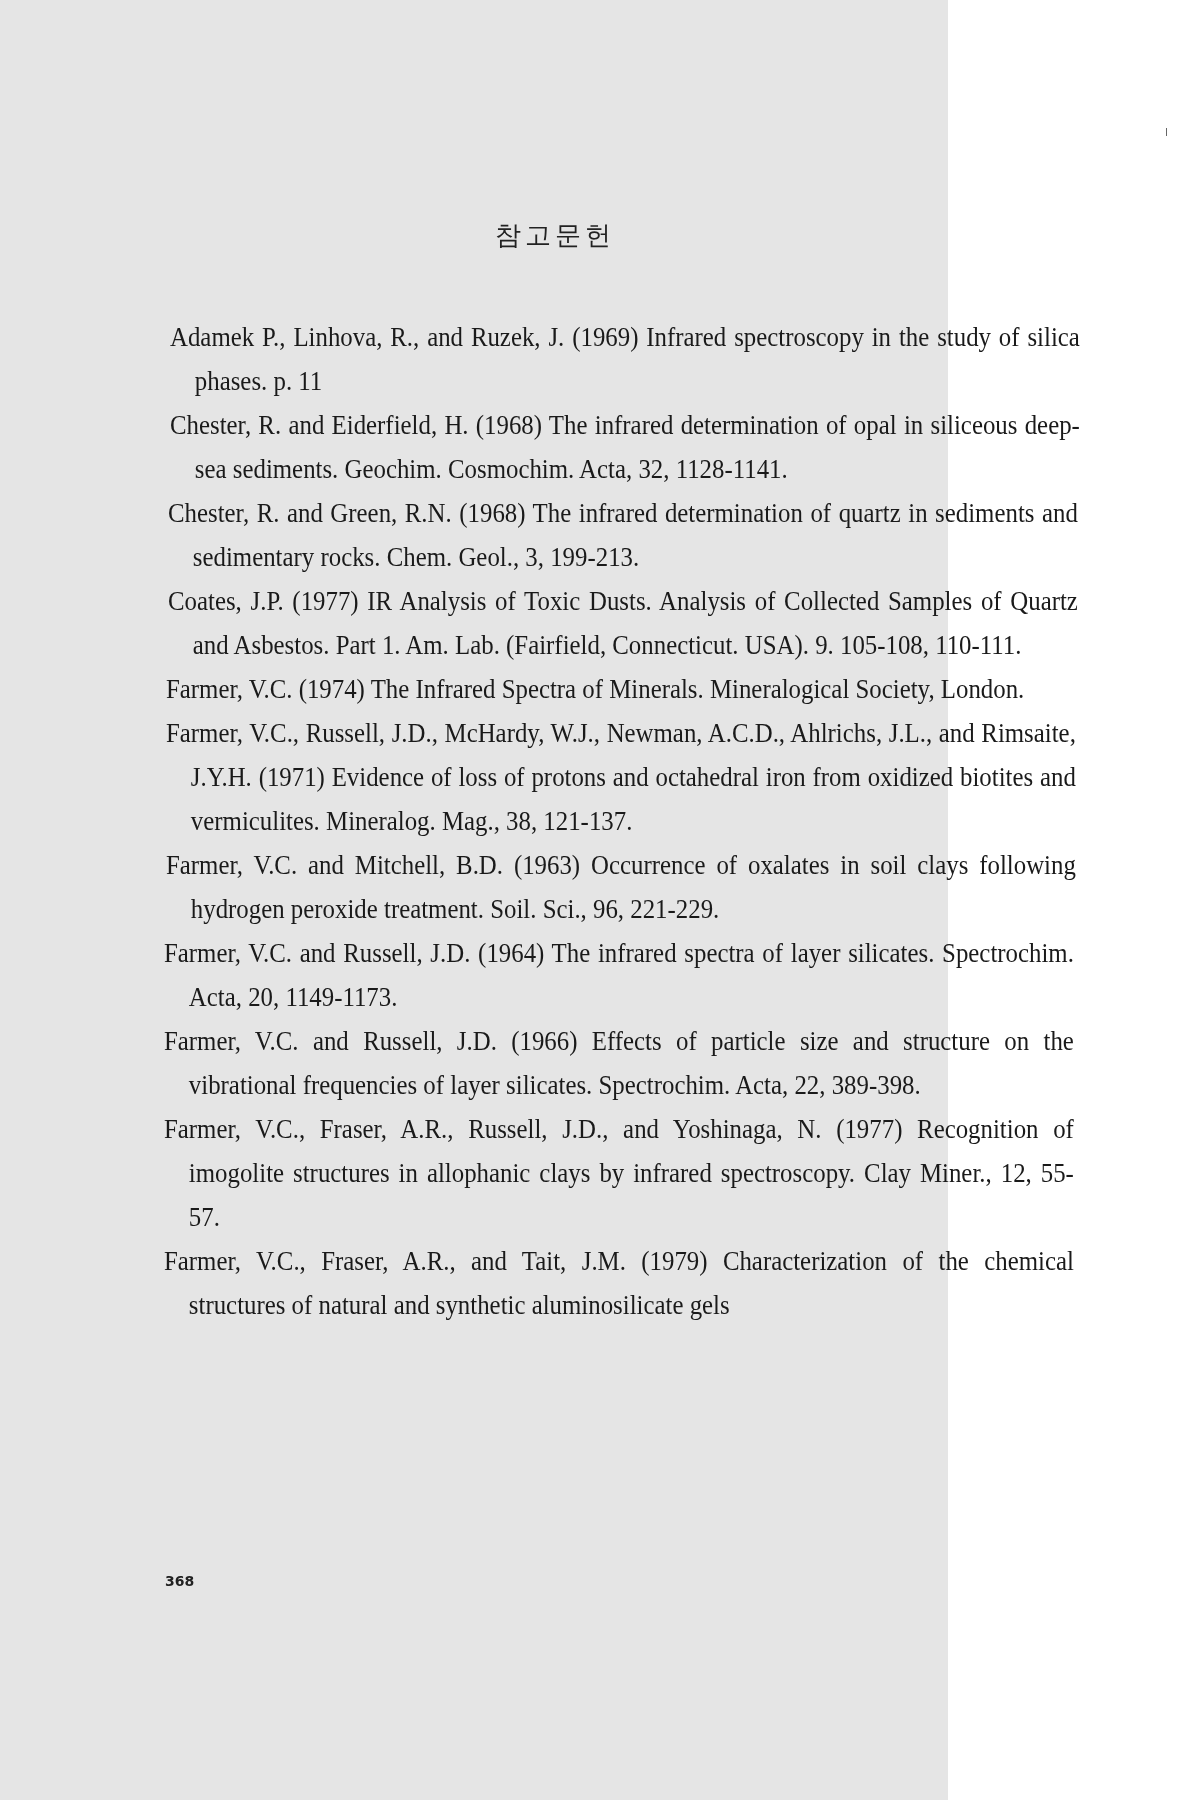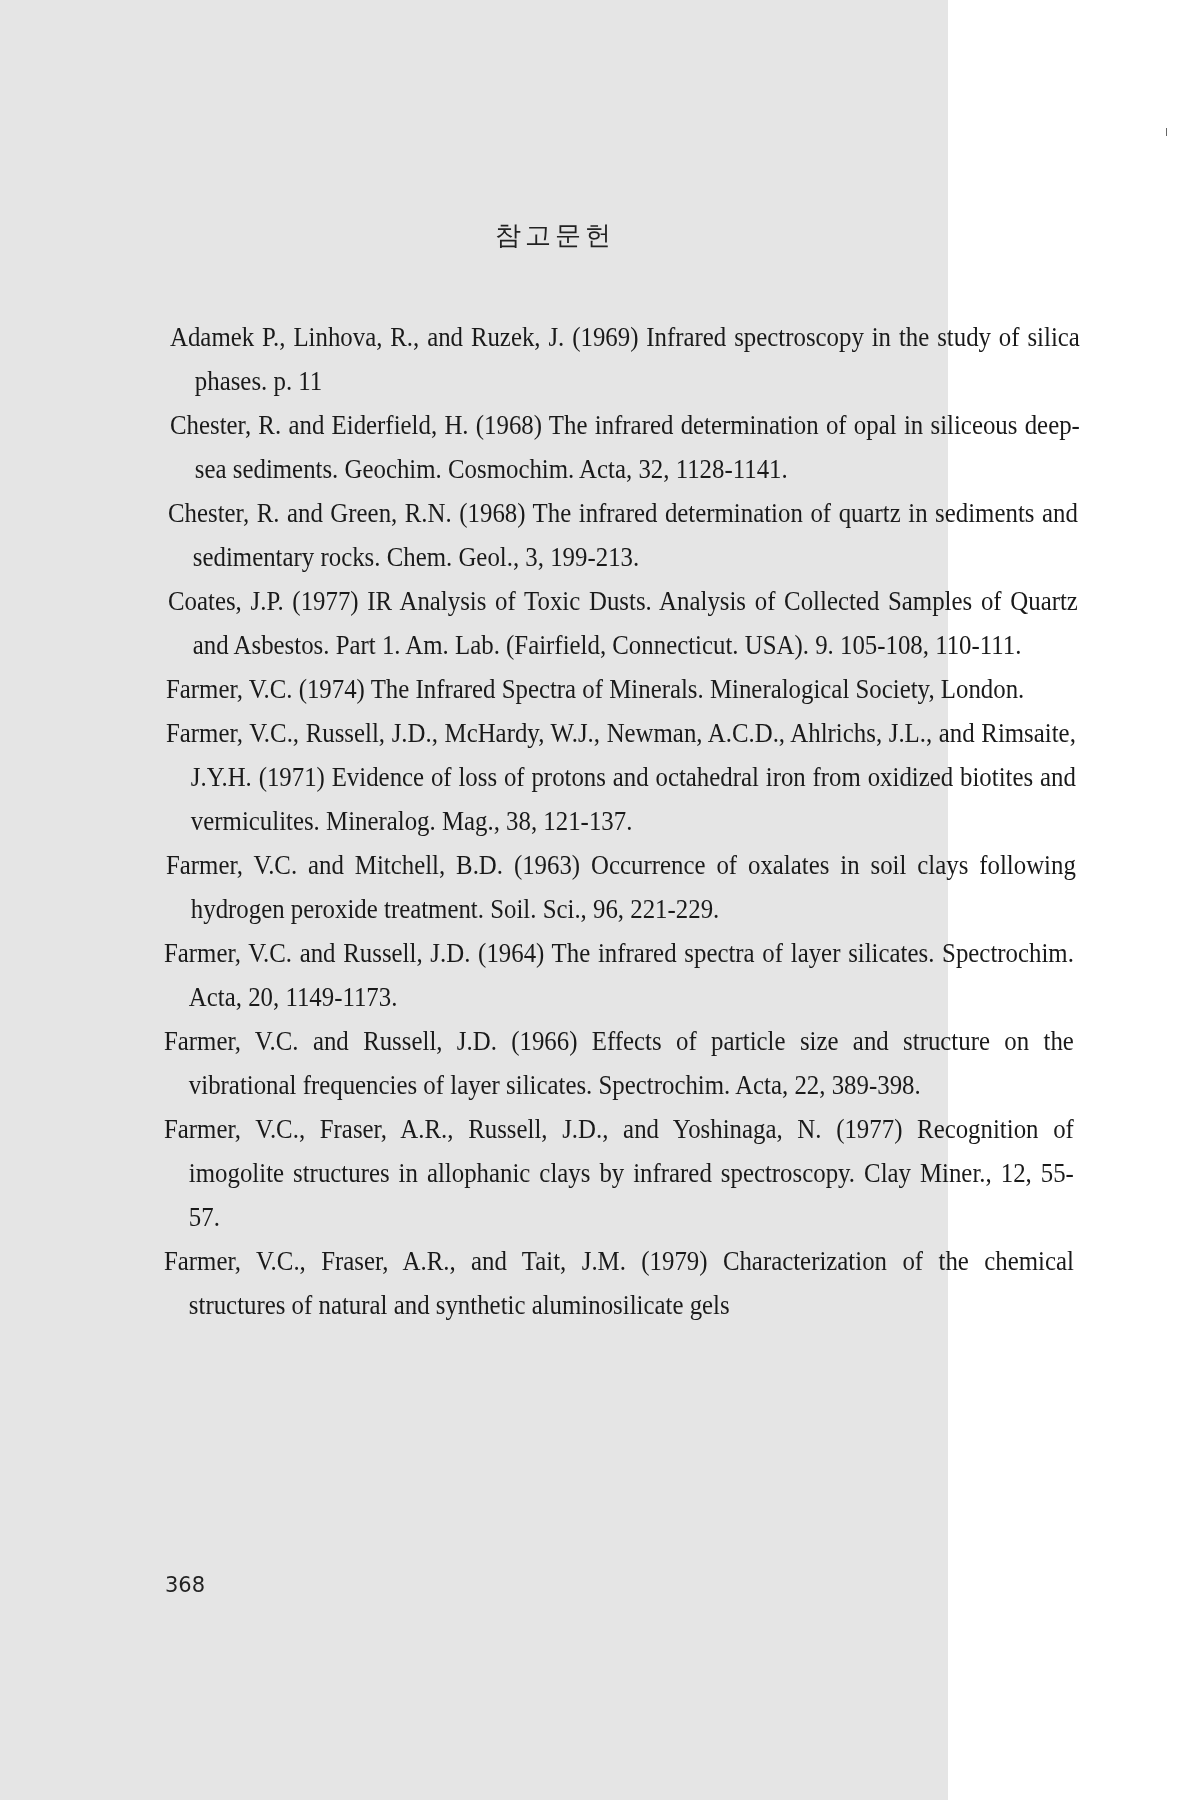--- a/index.html
+++ b/index.html
@@ -54,22 +54,22 @@
       width: 108.7%;
     }
     .ref.r5, .ref.r6, .ref.r7 { margin-left: -4px; }
     .ref.r8, .ref.r9, .ref.r10, .ref.r11, .ref.r12 { margin-left: -6px; }
     .ref.r3, .ref.r4 { margin-left: -2px; }
     .page-number {
       position: absolute;
       top: 1573px;
       left: 165px;
       font-family: "DejaVu Sans", sans-serif;
-      font-weight: normal;
-      font-size: 21px;
+      font-weight: bold;
+      font-size: 14px;
       color: #222;
     }
     .speck {
       position: absolute;
       top: 128px;
       left: 1166px;
       width: 1px;
       height: 8px;
       background: #666;
     }

